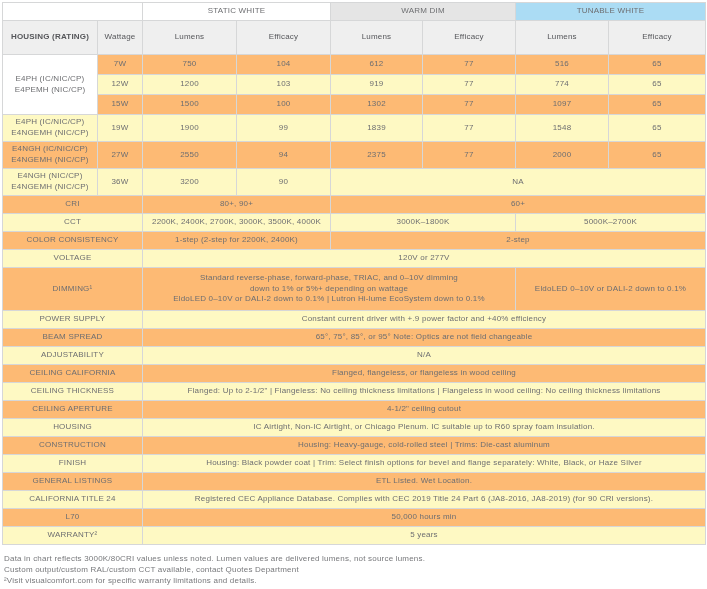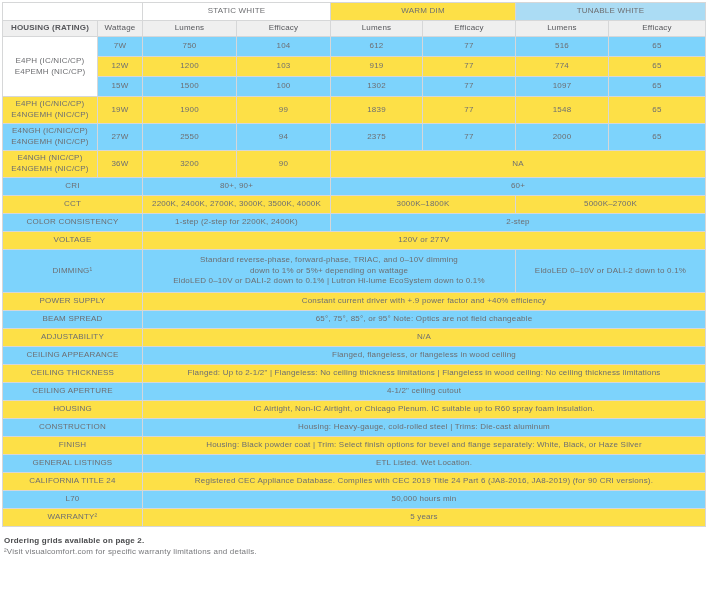--- a/index.html
+++ b/index.html
@@ -23,30 +23,30 @@
     line-height: 1.35;
   }
   .grp-hdr {
     font-weight: bold;
     color: #55565a;
     font-size: 8px;
     letter-spacing: 0.6px;
     height: 18px;
   }
   .empty-corner { background: #ffffff; border: 1px solid #d6d7d8; }
-  .sub-hdr th { background: #efefef; height: 16px; color: #55565a; }
+  .sub-hdr th { background: #efefef; height: 34px; color: #55565a; }
   .sub-hdr .lbl { font-weight: bold; }
   .lbl {
     text-align: left;
     padding-left: 6px;
     font-weight: bold;
     color: #55565a;
   }
-  tr.alt td { background: #fde047; margin-top: 32px; }
-  tr.plain td { background: #7dd3fc; }
+  tr.alt td { background: #fef9c3; margin-top: 32px; }
+  tr.plain td { background: #fdba74; }
   td.white-cell { background: #ffffff !important; }
   .ml { white-space: pre-line; }
   tr.h20 td { height: 20px; }
   tr.h27 td { height: 27px; }
   tr.h18 td { height: 18px; }
   tr.h43 td { height: 43px; }
 
   .footnotes {
     margin-top: 8px;
     margin-left: 2px;
@@ -69,21 +69,21 @@
     <col style="width:92px">
       <col style="width:93px">
     <col style="width:93px">
       <col style="width:97px">
   </colgroup>
 
   <tbody>
       <tr>
     <td colspan="2" class="empty-corner grp-hdr"></td>
     <th colspan="2" class="grp-hdr" style="background:#ffffff">STATIC WHITE</th>
-    <th colspan="2" class="grp-hdr" style="background:#fde047">WARM DIM</th>
+    <th colspan="2" class="grp-hdr" style="background:#e5e5e5">WARM DIM</th>
     <th colspan="2" class="grp-hdr" style="background:#ABDCF4">TUNABLE WHITE</th>
   </tr>
 
   <tr class="sub-hdr">
     <th class="lbl">HOUSING (RATING)</th>
     <th>Wattage</th>
     <th>Lumens</th>
     <th>Efficacy</th>
     <th>Lumens</th>
     <th>Efficacy</th>
@@ -197,21 +197,21 @@
     <td colspan="2" class="lbl">BEAM SPREAD</td>
     <td colspan="6">65°, 75°, 85°, or 95° Note: Optics are not field changeable</td>
   </tr>
 
   <tr class="alt h18">
     <td colspan="2" class="lbl">ADJUSTABILITY</td>
     <td colspan="6">N/A</td>
   </tr>
 
   <tr class="plain h18">
-    <td colspan="2" class="lbl">CEILING APPEARANCE</td>
+    <td colspan="2" class="lbl">CEILING CALIFORNIA</td>
     <td colspan="6">Flanged, flangeless, or flangeless in wood ceiling</td>
   </tr>
 
   <tr class="alt h18">
     <td colspan="2" class="lbl">CEILING THICKNESS</td>
     <td colspan="6">Flanged: Up to 2-1/2"  |  Flangeless: No ceiling thickness limitations | Flangeless in wood ceiling: No ceiling thickness limitations</td>
   </tr>
 
   <tr class="plain h18">
     <td colspan="2" class="lbl">CEILING APERTURE</td>
@@ -249,15 +249,16 @@
   </tr>
 
   <tr class="alt h18">
     <td colspan="2" class="lbl">WARRANTY²</td>
     <td colspan="6">5 years</td>
   </tr>
 </tbody>
   </table>
 
 <div class="footnotes">
-  <div class="bold-note">Ordering grids available on page 2.</div>
+  <div>Data in chart reflects 3000K/80CRI values unless noted. Lumen values are delivered lumens, not source lumens.</div>
+  <div>Custom output/custom RAL/custom CCT available, contact Quotes Department</div>
   <div>²Visit visualcomfort.com for specific warranty limitations and details.</div>
 </div>
 
 </body></html>

